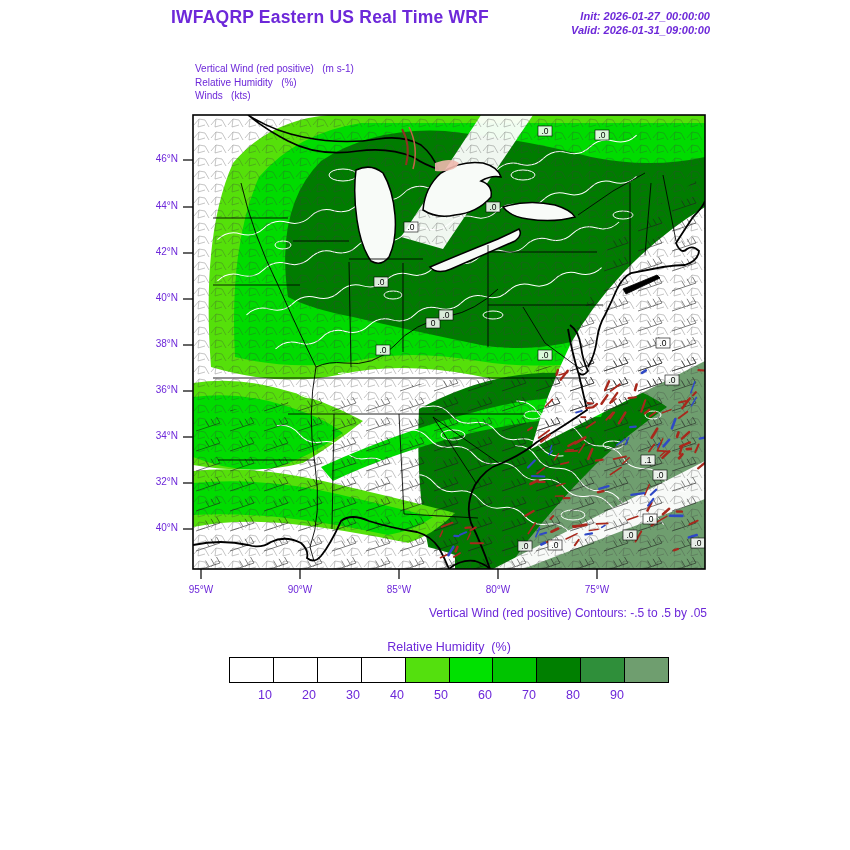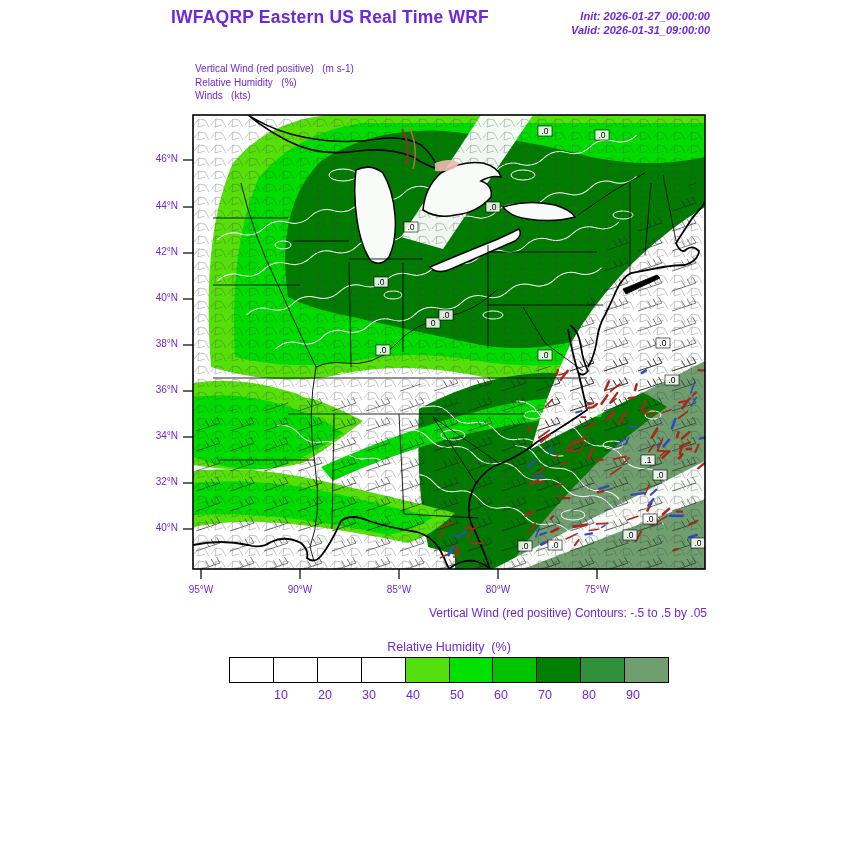--- a/index.html
+++ b/index.html
@@ -12,21 +12,21 @@
   .legend{position:absolute;left:195px;top:62px;font-size:10px;line-height:13.5px;}
   .axis-label{position:absolute;font-size:10px;}
   .lat{width:52px;text-align:right;}
   .lon{width:44px;text-align:center;}
   .cnote{position:absolute;left:350px;top:606px;width:357px;text-align:right;font-size:12px;}
   .cbtitle{position:absolute;left:229px;top:640px;width:440px;text-align:center;font-size:12.5px;}
   .cbar{position:absolute;left:229px;top:657px;width:440px;height:26px;display:flex;
         border:1px solid #000;box-sizing:border-box;}
   .cbar .cell{flex:1 1 0;border-left:1px solid #000;}
   .cbar .cell:first-child{border-left:none;}
-  .cblabel{position:absolute;top:688px;width:30px;text-align:right;font-size:12.5px;}
+  .cblabel{position:absolute;top:688px;width:30px;text-align:left;font-size:12.5px;}
   .footer{position:absolute;left:193px;top:808px;font-size:11.5px;line-height:13.5px;}
   svg text{font-family:"Liberation Sans","DejaVu Sans",sans-serif;}
 </style>
 </head>
 <body>
 
 <div class="page">
 
   <div class="title">IWFAQRP Eastern US Real Time WRF</div>
   <div class="initblock">

